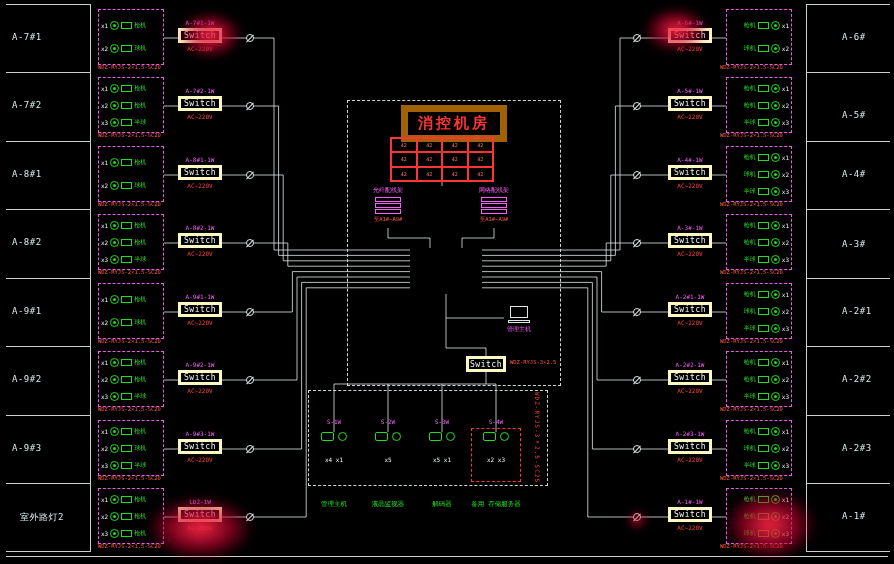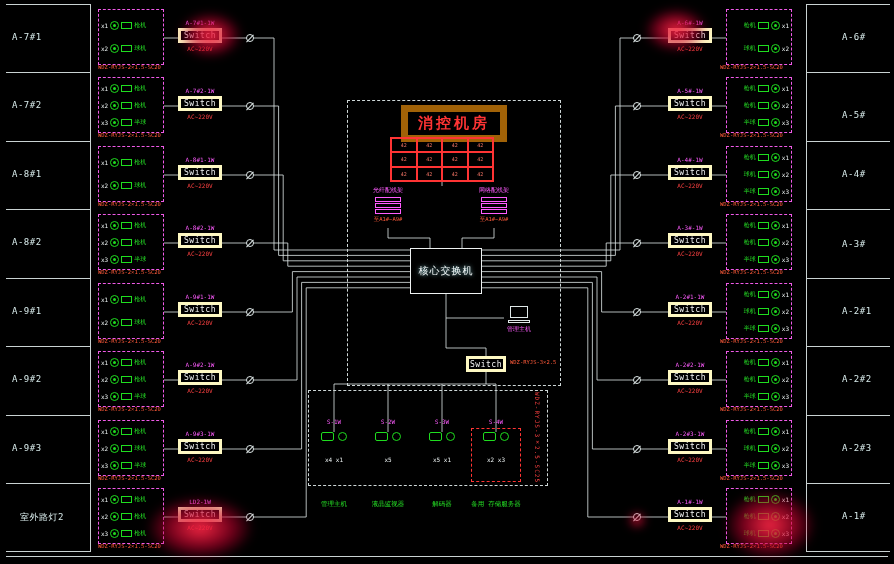--- a/index.html
+++ b/index.html
@@ -103,23 +103,20 @@
       <div class="patch" style="left: 458px; top: 186px; width: 72px;">
         <div class="pname">网络配线架</div>
         <div class="pboxes">
           <div class="pbox"></div>
           <div class="pbox"></div>
           <div class="pbox"></div>
         </div>
         <div class="pcaption">至A1#~A9#</div>
       </div>
     </div>
-  <div class="corebox abs" style="left:410px;top:248px;width:72px;height:46px">
-    <span>核心交换机</span>
-  </div>
   <div class="ws abs" style="left:504px;top:306px;width:30px">
     <div class="ws-mon"></div>
     <div class="ws-kb"></div>
     <div class="ws-label">管理主机</div>
   </div>
   <div class="swbox abs" style="left:466px;top:356px;width:40px;height:16px">Switch</div>
   <div class="spec abs" style="left:510px;top:359px">WDZ-RYJS-3×2.5</div>
   <div class="vspec abs" style="left:534px;top:392px">WDZ-RYJS-3×2.5-SC25</div>
   <div class="devbox abs" style="left:308px;top:390px;width:240px;height:96px"></div>
   <div id="devices">

